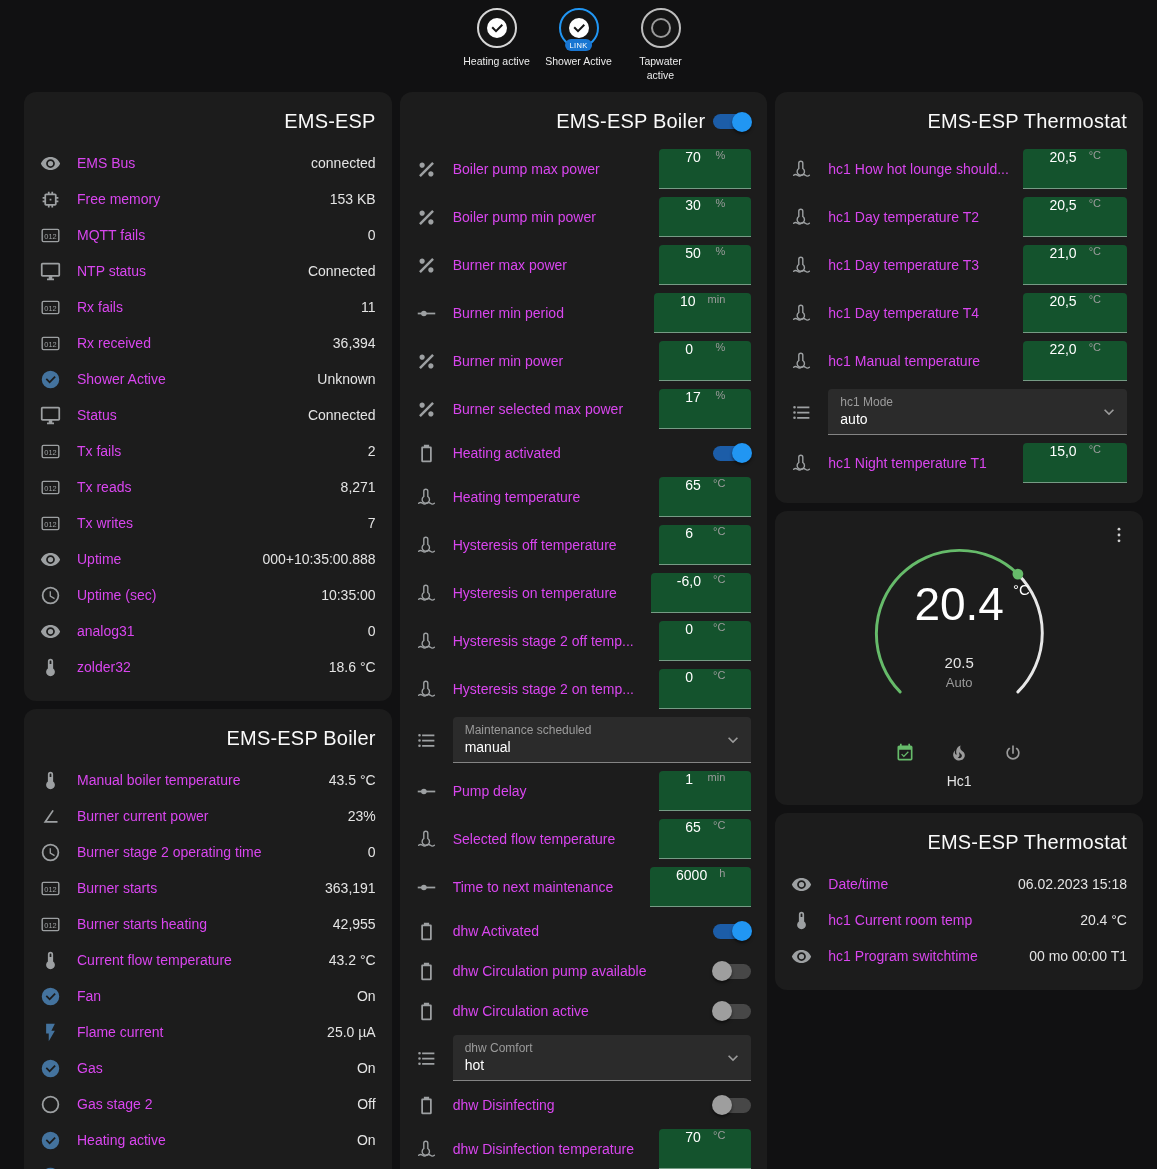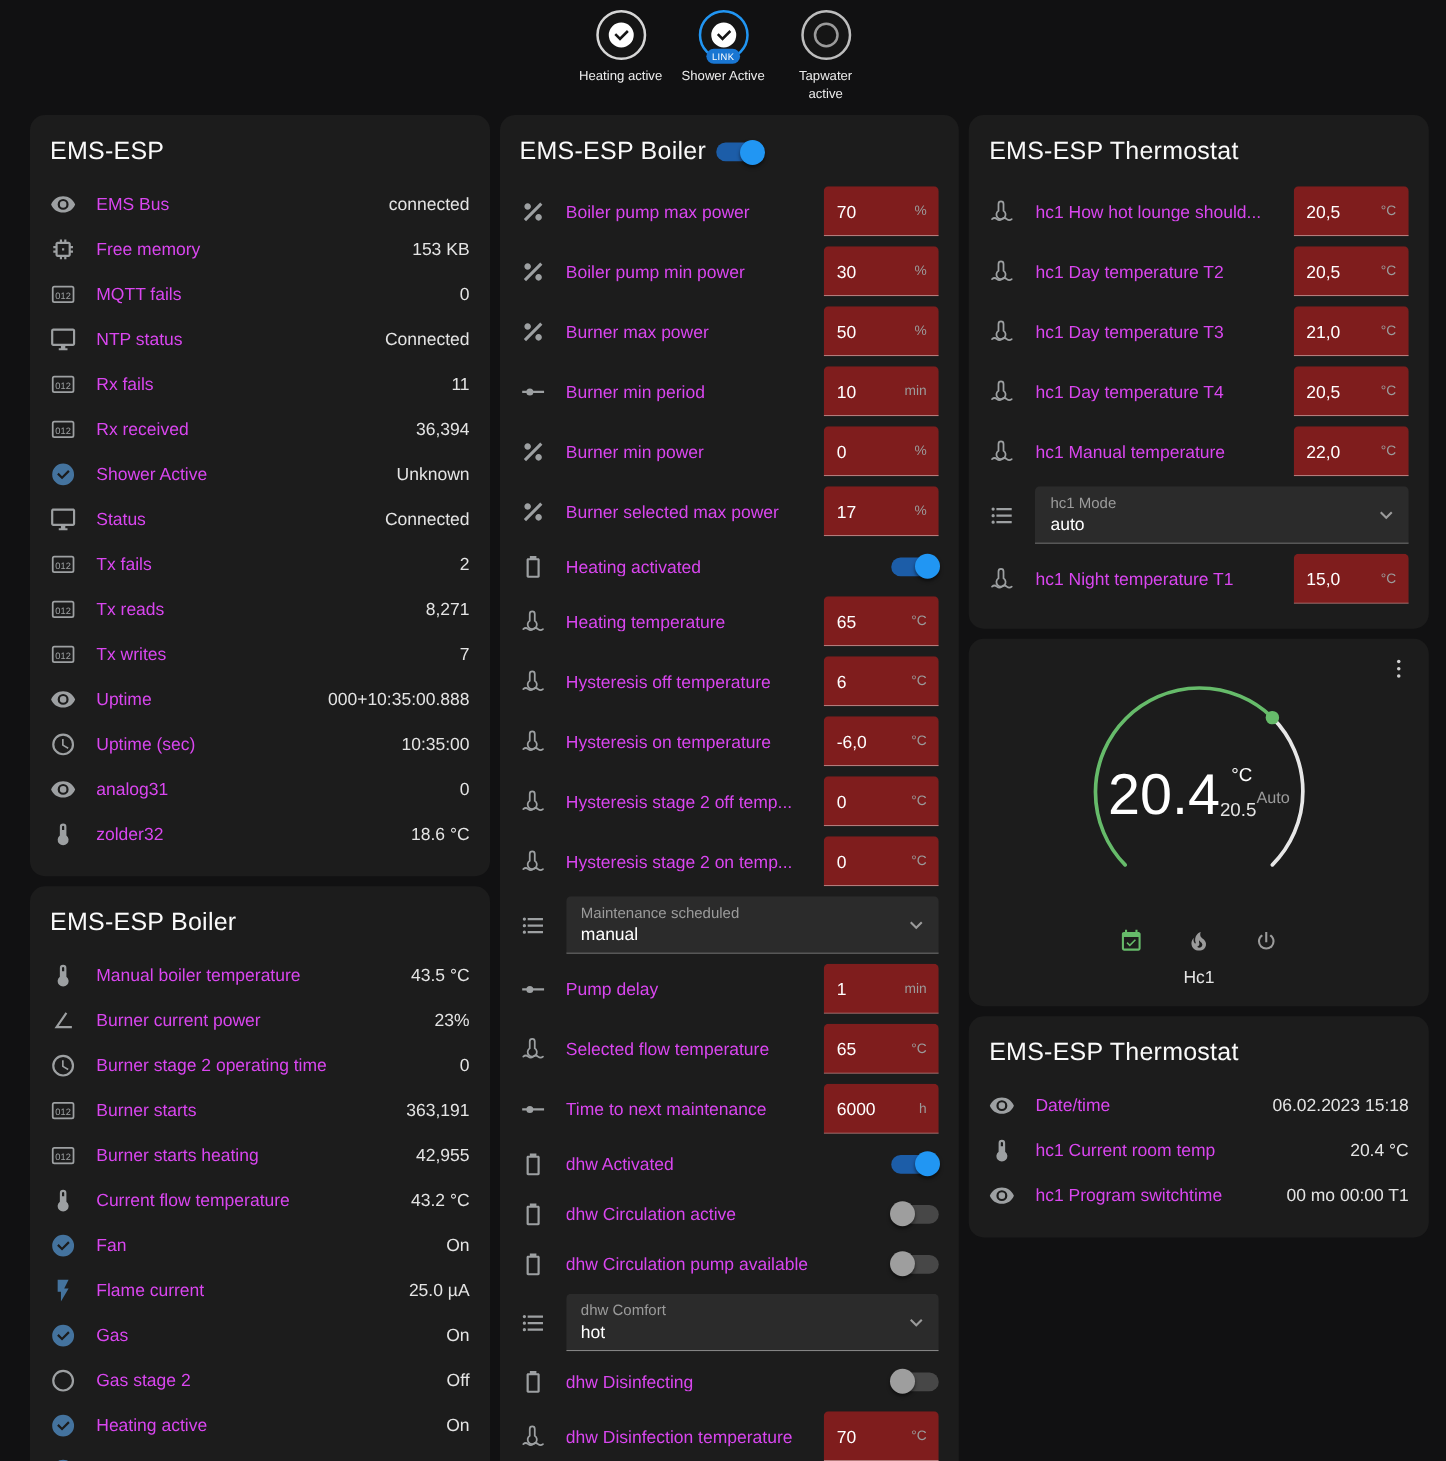--- a/index.html
+++ b/index.html
@@ -16,57 +16,57 @@
     display:flex;align-items:center;justify-content:center;position:relative}
   .bicon{display:flex}
   .bicon .icon{width:24px;height:24px}
   .badge-sub{position:absolute;bottom:-5px;left:50%;transform:translateX(-50%);
     background:#1976d2;color:#fff;font-size:7.5px;font-weight:400;padding:1.5px 5px;border-radius:8px;letter-spacing:.3px}
   .badge-label{margin-top:7px;font-size:10.5px;line-height:1.3;text-align:center;color:#ececec;white-space:pre-line}
   
   .columns{display:grid;grid-template-columns:1fr 1fr 1fr;gap:8px;padding:6px 14px 20px 24px;align-items:start}
   .column{display:flex;flex-direction:column;gap:8px;min-width:0}
   .card{background:#1c1c1c;border-radius:12px;padding:12px 16px 16px;position:relative;min-width:0}
-  .card-header{display:flex;align-items:center;justify-content:flex-start;padding:6px 0 12px}
+  .card-header{display:flex;align-items:center;justify-content:flex-end;padding:6px 0 12px}
   .card-title{font-size:20px;font-weight:400;color:#fafafa;margin:0;letter-spacing:.2px}
   
   .row{display:flex;align-items:center;min-width:0}
   .row-sensor{min-height:36px;cursor:pointer}
   .row-number{min-height:48px}
   .row-toggle{min-height:40px}
   .row-select{min-height:54px;padding:4px 0}
   .icon{width:21px;height:21px;flex:none;fill:currentColor}
   .icon text{font-family:"Liberation Sans",sans-serif}
   .icon-wrap{color:#9da0a2;margin-right:16px;display:flex;flex:none}
   .icon-wrap.blue{color:#44739e}
   .row-label{flex:1;font-size:14px;color:#d946ef;white-space:nowrap;overflow:hidden;text-overflow:ellipsis;padding-right:8px}
   .row-value{font-size:14px;color:#e4e4e4;white-space:nowrap}
-  .num-box{display:flex;align-items:center;background:#7f1d1d;border-radius:4px 4px 0 0;
-    border-bottom:1px solid rgba(255,255,255,.42);height:40px;min-width:92px;padding:0 10px;cursor:text;flex:none}
+  .num-box{display:flex;align-items:flex-start;background:#14532d;border-radius:4px 4px 0 0;
+    border-bottom:1px solid rgba(255,255,255,.42);height:40px;min-width:92px;padding:0 26px;cursor:text;flex:none}
   .num-value{font-size:14px;color:#fff;flex:1}
   .num-unit{font-size:11px;color:#9b9b9b;margin-left:12px}
   .select-box{flex:1;background:#2b2b2b;border-radius:4px 4px 0 0;border-bottom:1px solid rgba(255,255,255,.42);
     padding:6px 32px 7px 12px;position:relative;cursor:pointer;min-width:0}
   .select-label{display:block;font-size:12px;color:#9b9b9b}
   .select-value{display:block;font-size:14px;color:#fff;margin-top:2px}
   .chev{position:absolute;right:8px;top:50%;transform:translateY(-50%);width:20px;height:20px;color:#9b9b9b;display:flex}
   .chev svg{width:100%;height:100%;fill:currentColor}
   
   .switch{width:38px;height:15px;border-radius:8px;background:#474747;position:relative;flex:none;cursor:pointer;margin-left:8px}
   .switch .thumb{position:absolute;top:-2.5px;left:-1px;width:20px;height:20px;border-radius:50%;
     background:#9e9e9e;box-shadow:0 2px 3px rgba(0,0,0,.5)}
   .switch.on{background:#1c5da8}
   .switch.on .thumb{left:19px;background:#2196f3}
   
   .thermo-card{padding:10px 16px 16px}
   .menu-btn{position:absolute;top:10px;right:10px;width:28px;height:28px;display:flex;align-items:center;justify-content:center;cursor:pointer;color:#d0d0d0}
   .menu-btn .icon{width:20px;height:20px}
   .dial{position:relative;width:196px;height:196px;margin:14px auto 0}
   .dial svg{position:absolute;inset:0;width:100%;height:100%}
-  .dial-text{position:absolute;inset:0;display:flex;flex-direction:row;align-items:center;justify-content:center;padding-top:4px}
+  .dial-text{position:absolute;inset:0;display:flex;flex-direction:column;align-items:center;justify-content:center;padding-top:4px}
   .dial-current{font-size:46px;color:#fff;line-height:1;position:relative;font-weight:400}
   .dial-current .deg{font-size:15px;position:absolute;top:1px;right:-26px;color:#fff}
   .dial-target{font-size:15px;color:#e4e4e4;margin-top:27px}
   .dial-mode{font-size:13px;color:#9b9b9b;margin-top:4px}
   .mode-row{display:flex;justify-content:center;gap:26px;margin-top:8px}
   .mode-btn{width:28px;height:28px;display:flex;align-items:center;justify-content:center;color:#9b9b9b;cursor:pointer}
   .mode-btn.active{color:#66bb6a}
   .mode-btn .icon{width:20px;height:20px}
   .thermo-name{text-align:center;font-size:14px;color:#e4e4e4;margin-top:6px}
 </style>
@@ -593,32 +593,32 @@
           <div class="switch on">
             <span class="thumb"></span>
           </div>
         </div>
         <div class="row row-toggle">
           <span class="icon-wrap">
             <svg class="icon" viewBox="0 0 24 24">
               <path fill-rule="evenodd" d="M16,20H8V6H16V20M16.67,4H15V2H9V4H7.33C6.6,4 6,4.6 6,5.33V20.67C6,21.4 6.6,22 7.33,22H16.67C17.4,22 18,21.4 18,20.67V5.33C18,4.6 17.4,4 16.67,4Z"></path>
             </svg>
           </span>
-          <span class="row-label">dhw Circulation active</span>
+          <span class="row-label">dhw Circulation pump available</span>
           <div class="switch">
             <span class="thumb"></span>
           </div>
         </div>
         <div class="row row-toggle">
           <span class="icon-wrap">
             <svg class="icon" viewBox="0 0 24 24">
               <path fill-rule="evenodd" d="M16,20H8V6H16V20M16.67,4H15V2H9V4H7.33C6.6,4 6,4.6 6,5.33V20.67C6,21.4 6.6,22 7.33,22H16.67C17.4,22 18,21.4 18,20.67V5.33C18,4.6 17.4,4 16.67,4Z"></path>
             </svg>
           </span>
-          <span class="row-label">dhw Circulation pump available</span>
+          <span class="row-label">dhw Circulation active</span>
           <div class="switch">
             <span class="thumb"></span>
           </div>
         </div>
         <div class="row row-select">
           <span class="icon-wrap">
             <svg class="icon" viewBox="0 0 24 24">
               <path fill-rule="evenodd" d="M7,5H21V7H7V5M7,11H21V13H7V11M7,17H21V19H7V17M4,4.5A1.5,1.5 0 0,1 5.5,6A1.5,1.5 0 0,1 4,7.5A1.5,1.5 0 0,1 2.5,6A1.5,1.5 0 0,1 4,4.5M4,10.5A1.5,1.5 0 0,1 5.5,12A1.5,1.5 0 0,1 4,13.5A1.5,1.5 0 0,1 2.5,12A1.5,1.5 0 0,1 4,10.5M4,16.5A1.5,1.5 0 0,1 5.5,18A1.5,1.5 0 0,1 4,19.5A1.5,1.5 0 0,1 2.5,18A1.5,1.5 0 0,1 4,16.5Z"></path>
             </svg>
           </span>

